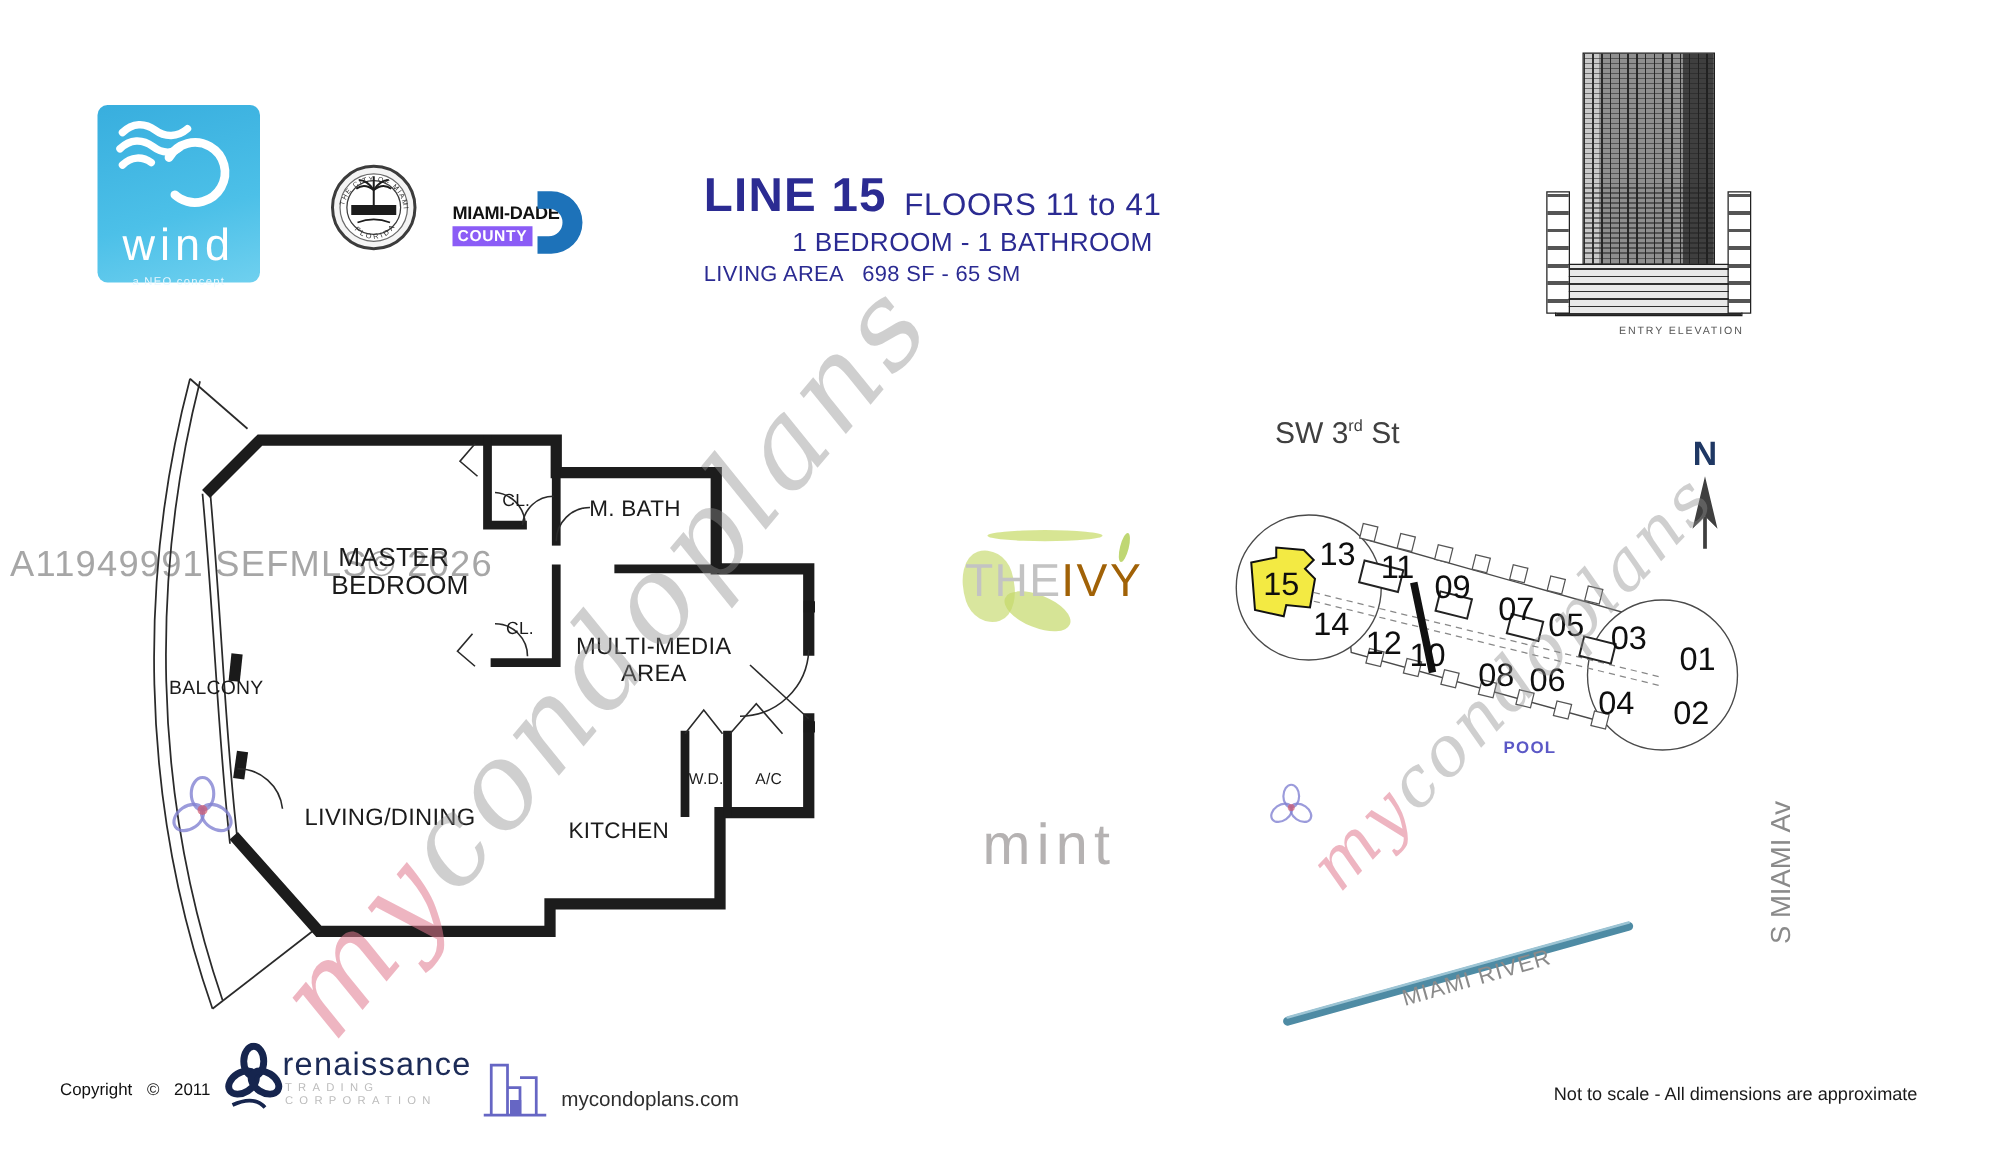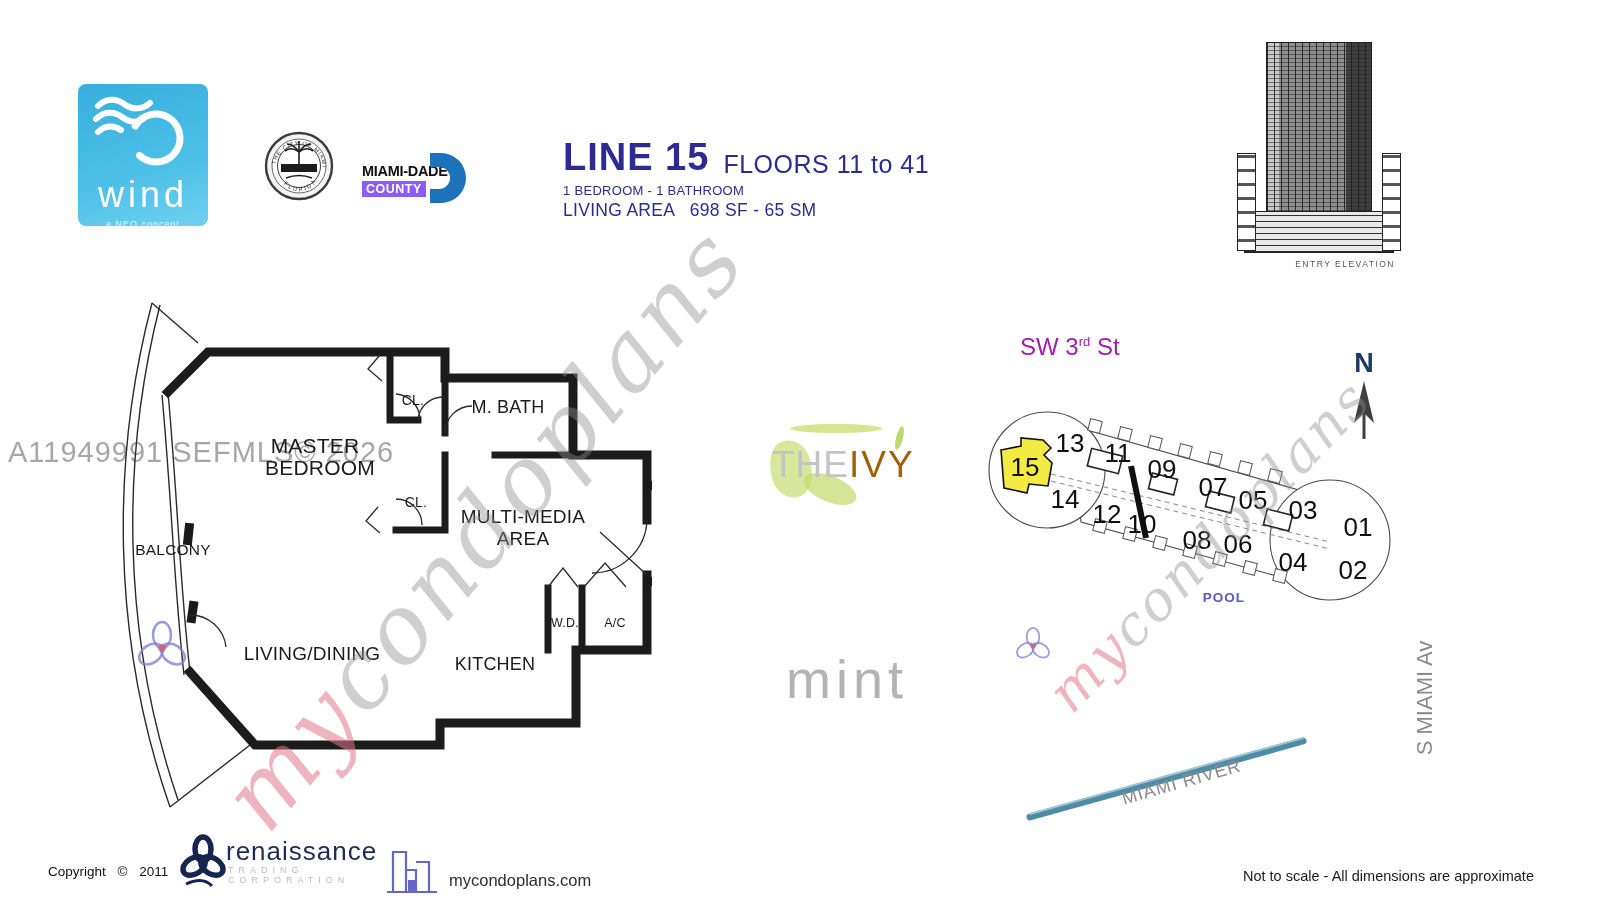--- a/index.html
+++ b/index.html
@@ -78,21 +78,21 @@
     <svg class="abs" style="left:66px;top:0" width="40" height="56" viewBox="0 0 40 56">
       <path d="M 2,2 h 11 a 25,25 0 0 1 0,50 h -11 v -14 h 9 a 11,11 0 0 0 0,-22 h -9 z" fill="#1d72b9"></path>
     </svg>
   </div>
 
   <div class="abs" style="left:563px;top:136px;width:430px;">
     <div style="display:flex;align-items:flex-end;">
       <span class="navy" style="font-size:38px;font-weight:bold;letter-spacing:1px;">LINE 15</span>
       <span class="navy" style="font-size:25px;margin-left:14px;letter-spacing:.5px;">FLOORS 11 to 41</span>
     </div>
-    <div class="navy" style="font-size:13px;margin-top:4px;letter-spacing:.3px;">1 BEDROOM - 1 BATHROOM</div>
+    <div class="navy" style="font-size:21px;margin-top:4px;letter-spacing:.3px;text-align:center;">1 BEDROOM - 1 BATHROOM</div>
     <div class="navy" style="font-size:17.5px;margin-top:2px;letter-spacing:.3px;white-space:pre;">LIVING AREA   698 SF - 65 SM</div>
   </div>
 
   <div class="abs" style="left:1243px;top:42px;width:152px;">
     <div class="tower"></div>
     <div style="position:relative">
       <div class="wing" style="left:-6px;top:-58px"></div>
       <div class="wing" style="right:-6px;top:-58px"></div>
       <div class="podium"></div>
     </div>
@@ -165,23 +165,23 @@
   <div class="abs" style="left:762px;top:418px;width:150px;height:90px;">
     <div class="abs" style="left:8px;top:22px;width:42px;height:58px;background:rgba(196,216,106,.65);border-radius:50% 50% 50% 50%/60% 40% 60% 40%;transform:rotate(-18deg)"></div>
     <div class="abs" style="left:40px;top:58px;width:56px;height:26px;background:rgba(196,216,106,.7);border-radius:50%;transform:rotate(22deg)"></div>
     <div class="abs" style="left:28px;top:6px;width:92px;height:9px;background:rgba(205,222,120,.8);border-radius:50%"></div>
     <div class="abs" style="left:134px;top:8px;width:7px;height:24px;background:rgba(180,208,90,.85);border-radius:50%;transform:rotate(14deg)"></div>
     <div class="abs" style="left:10px;top:26px;white-space:nowrap;">
       <span style="font-size:37px;color:#c3c3c3;letter-spacing:1px;font-weight:400;">THE</span><span style="font-size:37px;color:#a16207;letter-spacing:2px;font-weight:400;">IVY</span>
     </div>
   </div>
 
-  <div class="abs" style="left:786px;top:648px;font-size:54px;color:#b5b2b2;letter-spacing:5px;font-weight:400;text-align:right;">mint</div>
-
-  <div class="abs" style="left:1020px;top:333px;font-size:24px;color:#a21caf;">
+  <div class="abs" style="left:786px;top:648px;font-size:46px;color:#b5b2b2;letter-spacing:5px;font-weight:400;text-align:right;">mint</div>
+
+  <div class="abs" style="left:1020px;top:333px;font-size:24px;color:#404040;">
     <span>SW 3</span><sup style="font-size:13px;">rd</sup><span style="white-space:pre;"> St</span>
   </div>
 
   <div class="abs" style="left:1344px;top:348px;width:40px;text-align:center;">
     <div style="font-size:27px;font-weight:bold;color:#1f3864;">N</div>
     <svg width="36" height="62" viewBox="0 0 36 62">
       <polygon points="18,2 28,44 18,34 8,44" fill="#3f3f3f"></polygon>
       <line x1="18" y1="34" x2="18" y2="60" stroke="#3f3f3f" stroke-width="3"></line>
     </svg>
   </div>

